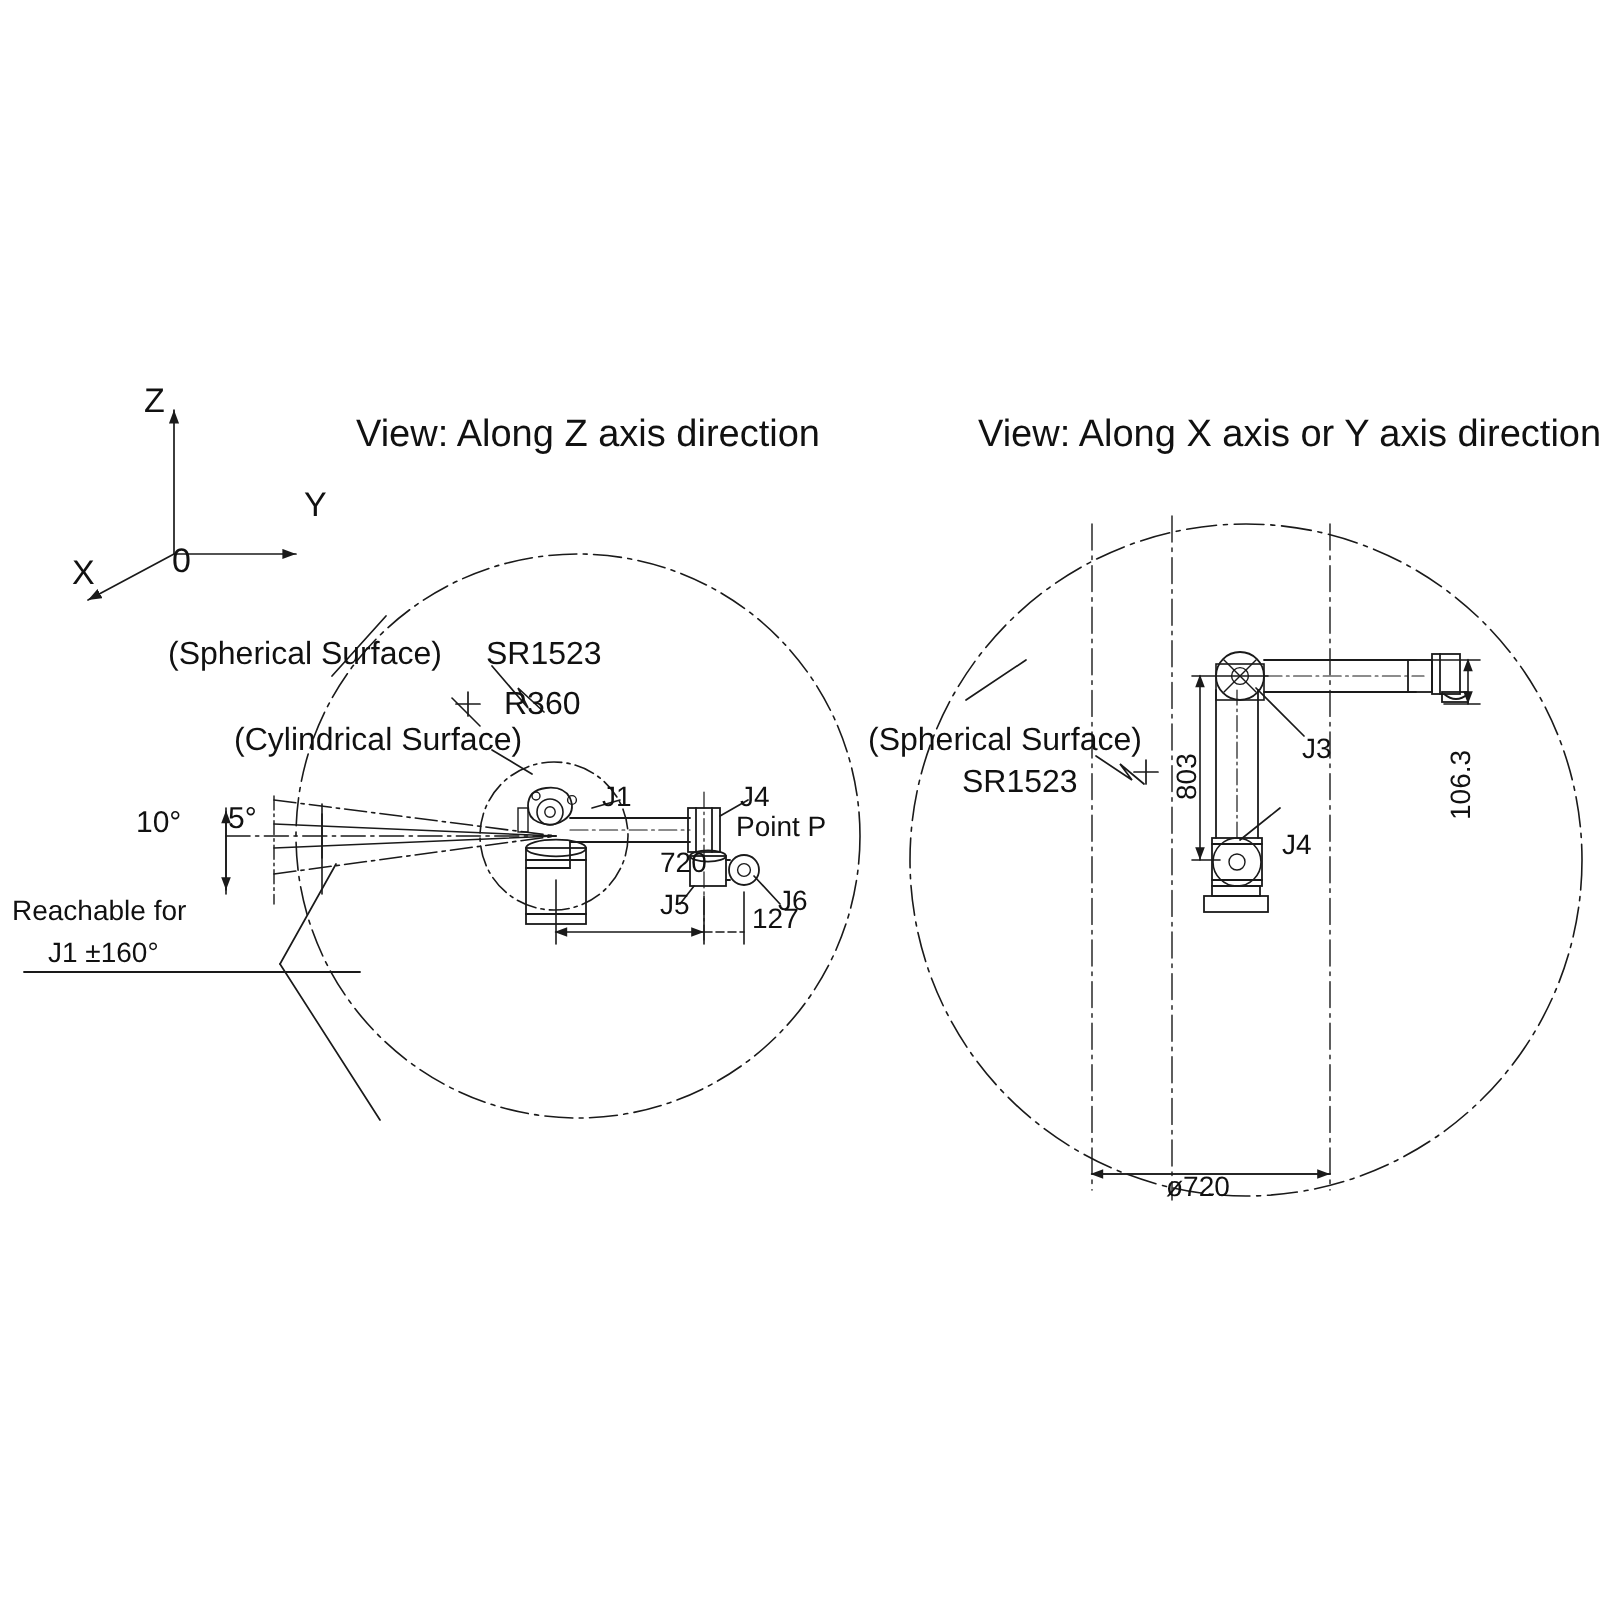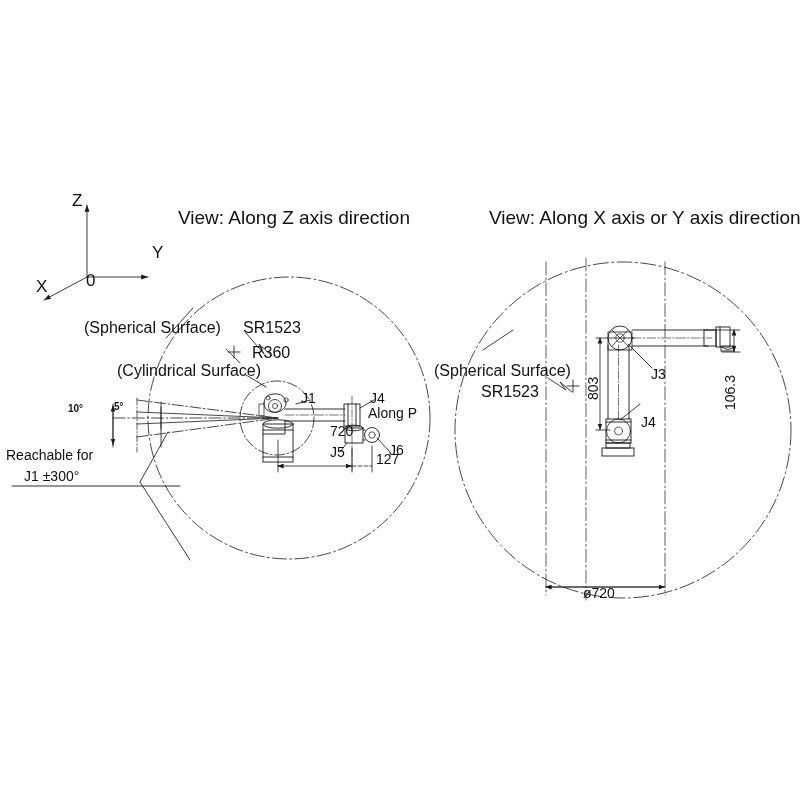--- a/index.html
+++ b/index.html
@@ -34,21 +34,21 @@
     color: #111111;
     white-space: nowrap;
     line-height: 1;
     -webkit-font-smoothing: antialiased;
   }
   .t-title   { font-size: 19px; }
   .t-surface { font-size: 16px; }
   .t-dim     { font-size: 14px; }
   .t-joint   { font-size: 14px; }
   .t-axis    { font-size: 17px; }
-  .t-angle   { font-size: 10px; font-weight: bold; }
+  .t-angle   { font-size: 15px; font-weight: normal; }
   .t-note    { font-size: 14px; }
   .rot90 {
     transform-origin: left top;
     transform: rotate(-90deg);
   }
 </style>
 </head>
 <body>
 
 <div id="sheet">
@@ -241,25 +241,25 @@
 
   <div class="lbl t-surface" style="left:84px; top:320px;">(Spherical Surface)</div>
   <div class="lbl t-surface" style="left:243px; top:320px;">SR1523</div>
   <div class="lbl t-surface" style="left:81px; top:363px;margin-left:36px;">(Cylindrical Surface)</div>
   <div class="lbl t-surface" style="left:252px; top:345px;">R360</div>
 
   <div class="lbl t-angle" style="left:68px; top:404px;">10°</div>
   <div class="lbl t-angle" style="left:114px; top:402px;">5°</div>
 
   <div class="lbl t-note" style="left:6px; top:448px;">Reachable for</div>
-  <div class="lbl t-note" style="left:24px; top:469px;">J1 ±300°</div>
+  <div class="lbl t-note" style="left:24px; top:469px;">J1 ±160°</div>
 
   <div class="lbl t-joint" style="left:301px; top:391px;">J1</div>
   <div class="lbl t-joint" style="left:370px; top:391px;">J4</div>
-  <div class="lbl t-joint" style="left:368px; top:406px;">Along P</div>
+  <div class="lbl t-joint" style="left:368px; top:406px;">Point P</div>
   <div class="lbl t-joint" style="left:330px; top:445px;">J5</div>
   <div class="lbl t-joint" style="left:389px; top:443px;">J6</div>
 
   <div class="lbl t-dim" style="left:305px; top:424px;margin-left:25px;">720</div>
   <div class="lbl t-dim" style="left:376px; top:452px;text-align:right;">127</div>
 
   <div class="lbl t-surface" style="left:434px; top:363px;">(Spherical Surface)</div>
   <div class="lbl t-surface" style="left:481px; top:384px;">SR1523</div>
 
   <div class="lbl t-joint" style="left:651px; top:347px;margin-top:20px;">J3</div>

